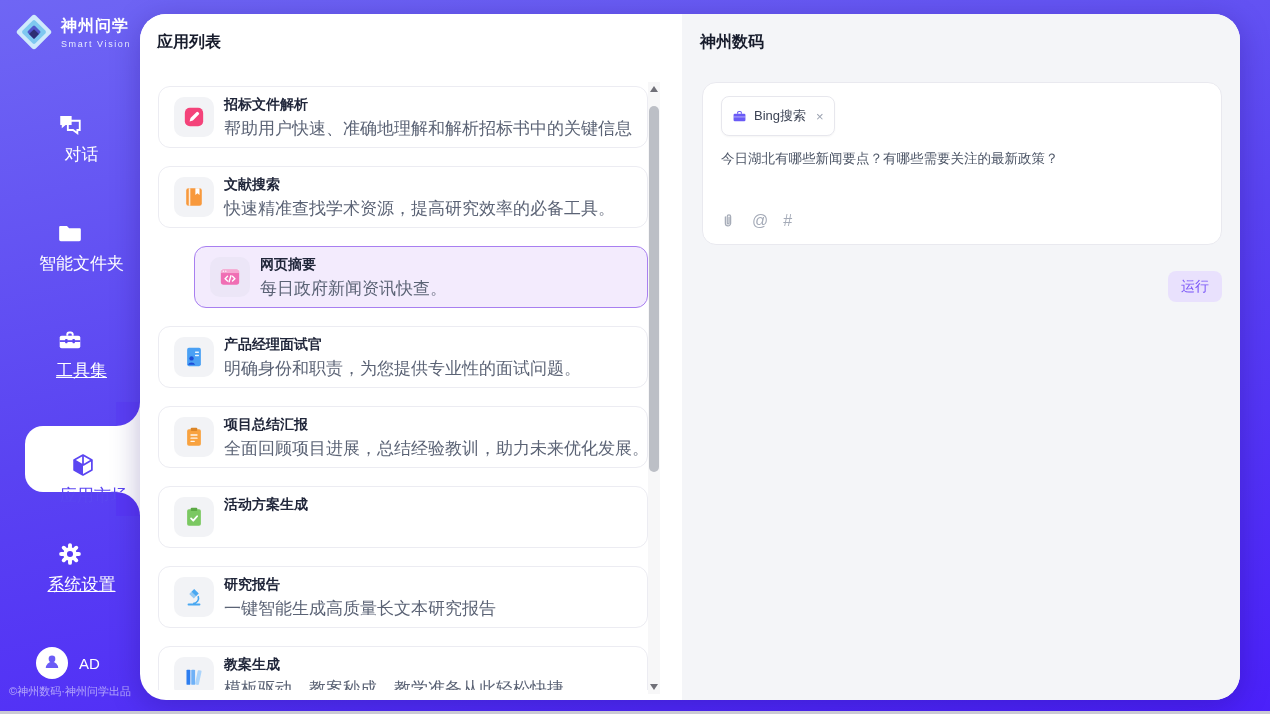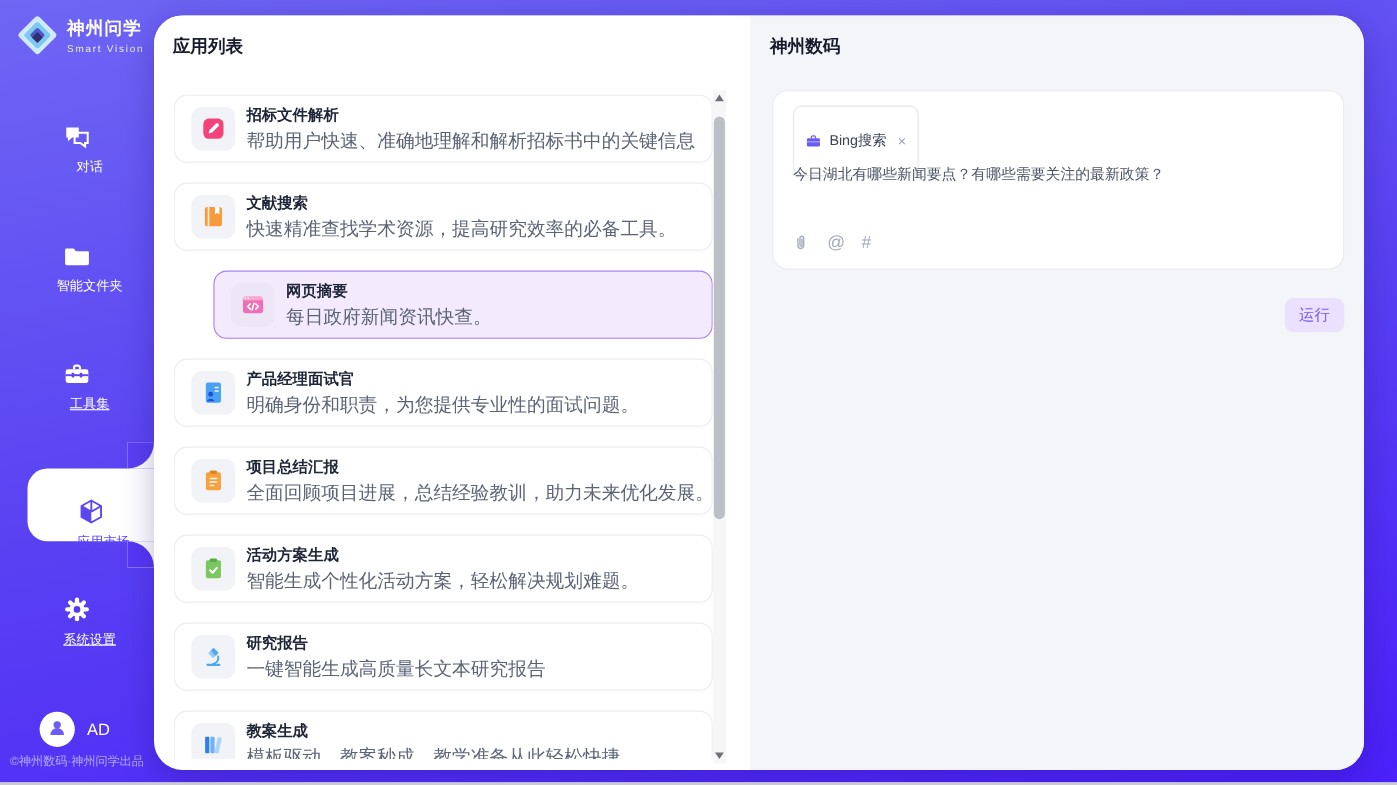--- a/index.html
+++ b/index.html
@@ -14,21 +14,21 @@
   
   .sidebar{position:absolute;left:0;top:0;width:140px;height:714px;}
   .logo{position:absolute;left:14px;top:12px;display:flex;align-items:center;gap:7px;}
   .logo-icon svg{width:40px;height:40px;display:block;}
   .logo-name{display:block;font-size:16px;font-weight:bold;color:#fff;letter-spacing:1px;}
   .logo-sub{display:block;font-size:9px;color:#e8edff;letter-spacing:1.6px;margin-top:2px;}
 
   .nav-item{position:absolute;left:0;width:140px;text-align:center;color:#fff;cursor:pointer;}
   .nav-icon{display:block;height:28px;}
   .nav-icon svg{width:26px;height:26px;vertical-align:top;}
-  .nav-label{display:block;font-size:12px;margin-top:4px;margin-left:23px;}
+  .nav-label{display:block;font-size:17px;margin-top:4px;margin-left:23px;}
   .nav-label.u{text-decoration:underline;}
   .nav-item.active{left:25px;width:115px;height:66px;background:#fff;border-radius:18px 0 0 18px;color:#5b46f2;padding-top:26px;box-sizing:border-box;}
   .notch{display:none;}
   .nav-item.active .notch{display:block;position:absolute;right:0;width:24px;height:24px;background:#fff;}
   .notch-t{top:-24px;}
   .notch-b{bottom:-24px;}
   .notch span{display:block;width:100%;height:100%;}
   .notch-t span{background:#5a3ff3;border-bottom-right-radius:24px;}
   .notch-b span{background:#5737f4;border-top-right-radius:24px;}
 
@@ -56,21 +56,21 @@
   .scrollbar{position:absolute;left:508px;top:68px;width:12px;height:612px;background:#f7f7f8;}
   .sb-up,.sb-down{position:absolute;left:2px;width:0;height:0;border-left:4px solid transparent;border-right:4px solid transparent;cursor:pointer;}
   .sb-up{top:4px;border-bottom:6px solid #707078;}
   .sb-down{bottom:4px;border-top:6px solid #707078;}
   .sb-thumb{position:absolute;left:1px;top:24px;width:10px;height:366px;background:#bcbfc6;border-radius:5px;cursor:grab;}
 
   
   .detail-panel{position:absolute;left:542px;top:0;width:558px;height:686px;background:#f4f5f8;}
   .detail-panel .panel-title{left:18px;}
   .prompt-card{position:absolute;left:20px;top:68px;width:520px;height:163px;box-sizing:border-box;background:#fff;border:1px solid #e9e9ef;border-radius:14px;}
-  .tool-tag{position:absolute;left:18px;top:13px;height:30px;display:flex;align-items:center;gap:7px;padding:16px 10px;border:1px solid #e7e7ed;border-radius:8px;background:#fff;box-shadow:0 1px 2px rgba(0,0,0,.04);cursor:pointer;}
+  .tool-tag{position:absolute;left:18px;top:13px;height:30px;display:flex;align-items:center;gap:7px;padding:4px 10px;border:1px solid #e7e7ed;border-radius:8px;background:#fff;box-shadow:0 1px 2px rgba(0,0,0,.04);cursor:pointer;}
   .tag-icon svg{width:15px;height:15px;display:block;}
   .tag-label{font-size:13px;color:#3c4354;}
   .tag-close{font-size:13px;color:#9aa1af;margin-left:3px;}
   .query{position:absolute;left:18px;top:67px;font-size:13.5px;color:#4c5566;white-space:nowrap;}
   .composer-row{position:absolute;left:16px;bottom:14px;display:flex;align-items:center;gap:15px;color:#a5abb8;}
   .c-icon{cursor:pointer;}
   .c-icon svg{width:18px;height:18px;display:block;}
   .c-icon.txt{font-size:16px;line-height:18px;}
   .run-btn{position:absolute;right:18px;top:257px;height:31px;padding:0 13px;background:#e9e1fd;color:#7a56f7;border:none;border-radius:8px;font-size:14px;font-family:inherit;cursor:pointer;}
 
@@ -235,21 +235,20 @@
   </div>
           <div class="card">
     <span class="tile">
               <svg viewBox="0 0 24 24">
                 <rect x="4.5" y="3.5" width="15" height="18" rx="2" fill="#7bc862"></rect>
                 <rect x="8.5" y="1.8" width="7" height="3.6" rx="1" fill="#5ba945"></rect>
                 <path d="M8.8 13.6l2.4 2.4 4.2-4.8" fill="none" stroke="#fff" stroke-width="2" stroke-linecap="round" stroke-linejoin="round"></path>
               </svg>
             </span>
     <div class="name">活动方案生成</div>
-    <div class="desc">智能生成个性化活动方案，轻松解决规划难题。</div>
   </div>
           <div class="card">
     <span class="tile">
               <svg viewBox="0 0 24 24">
                 <path d="M12.2 3.2l5 5-3 3-5-5z" fill="#49a8f1"></path>
                 <path d="M9.2 6.2l-2.4 2.4 5 5 2.4-2.4z" fill="#49a8f1" opacity=".55"></path>
                 <path d="M16.5 11a6 6 0 0 1-5.5 8.2" fill="none" stroke="#49a8f1" stroke-width="1.8"></path>
                 <rect x="5" y="19" width="14" height="2.2" rx="1.1" fill="#49a8f1"></rect>
               </svg>
             </span>

